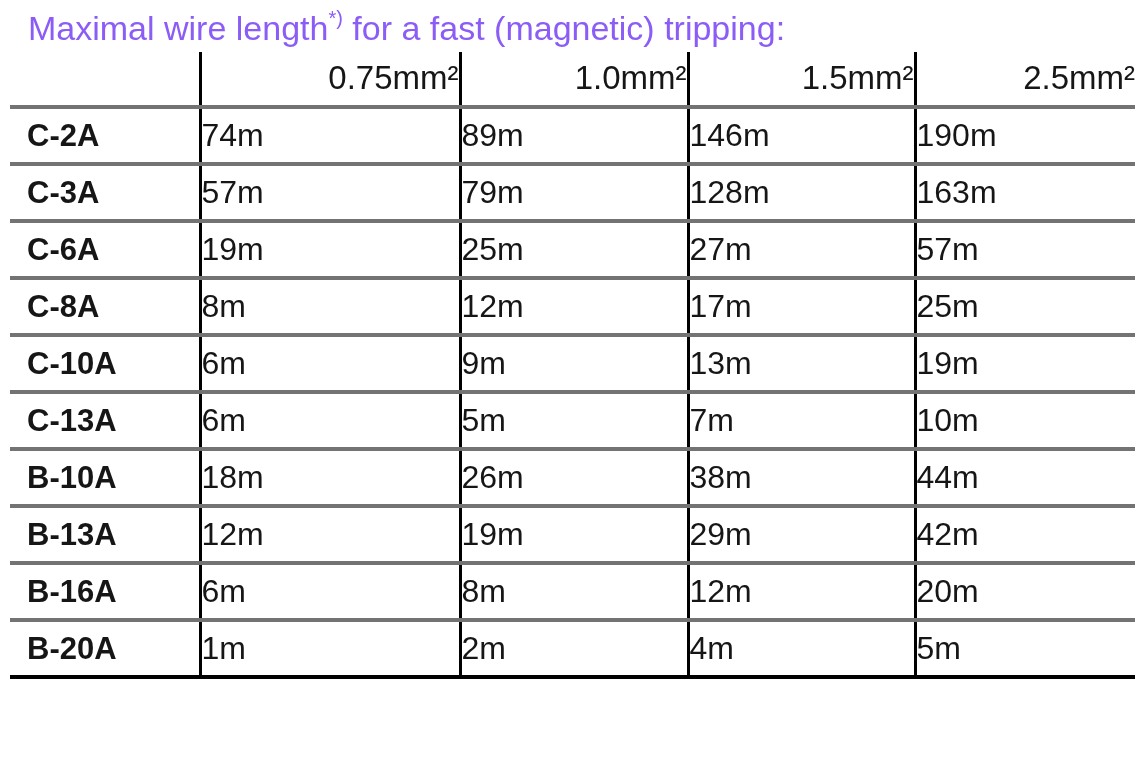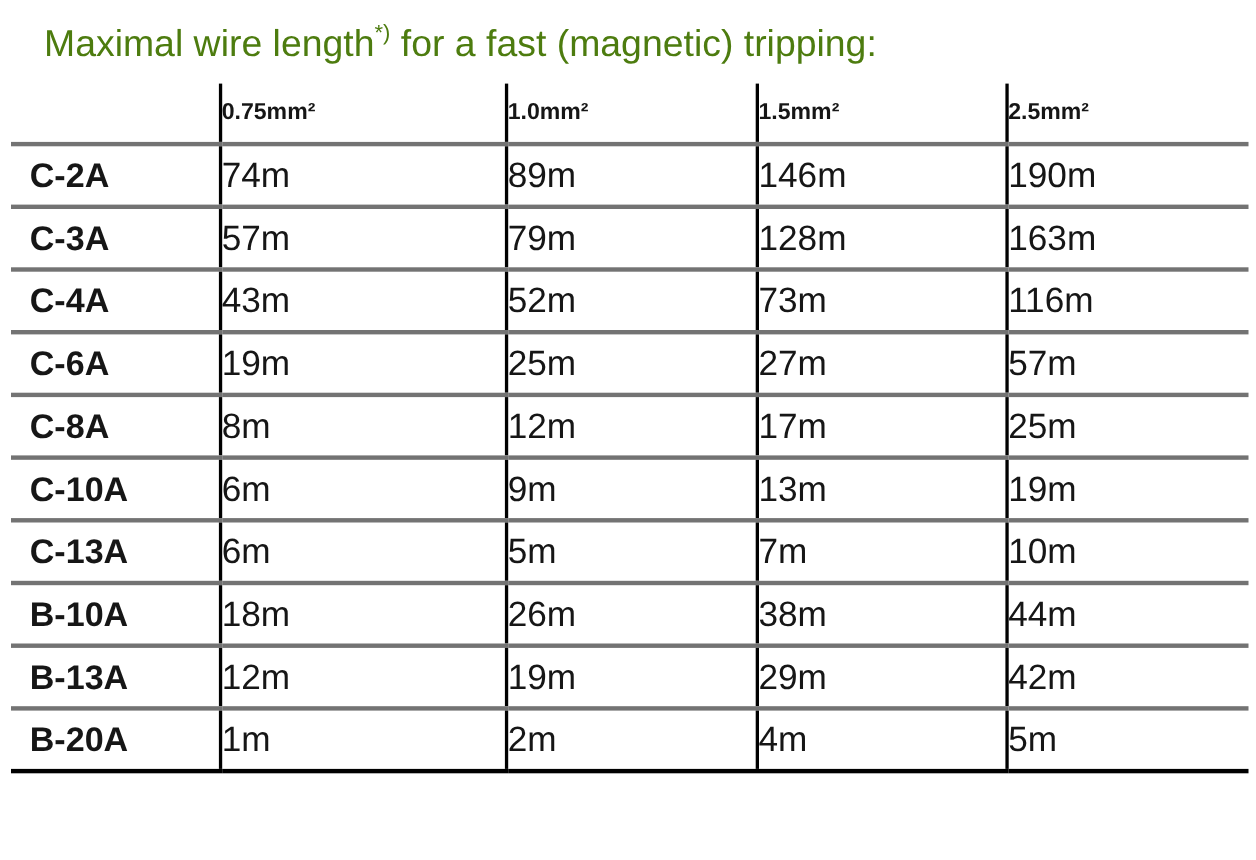--- a/index.html
+++ b/index.html
@@ -11,25 +11,25 @@
     overflow: hidden;
     font-family: "Liberation Sans", sans-serif;
     color: #161616;
   }
   .page {
     position: relative;
     width: 1142px;
     height: 782px;
   }
   .title {
-    margin: 12px;
+    margin: 0;
     padding: 9px 0 4px 28px;
     font-size: 34px;
     font-weight: 400;
-    color: #4d7c0f;
+    color: #8b5cf6;
     letter-spacing: 0px;
   }
   .title sup {
     font-size: 20px;
     vertical-align: top;
     position: relative;
     top: -2px;
   }
   table.wire-table {
     border-collapse: collapse;
@@ -54,23 +54,23 @@
   .wire-table tbody td {
     border-top: 4px solid #737373;
   }
   .wire-table tbody tr:last-child th,
   .wire-table tbody tr:last-child td {
     border-bottom: 4px solid #000000;
   }
 
   .wire-table thead th {
     height: 47px;
-    font-size: 21px;
-    font-weight: 700;
-    text-align: left;
+    font-size: 33px;
+    font-weight: 400;
+    text-align: right;
     vertical-align: middle;
     padding: 2px 0 4px 0;
   }
   .wire-table tbody th {
     height: 51px;
     font-size: 31px;
     font-weight: 700;
     text-align: left;
     vertical-align: middle;
     padding-left: 17px;
@@ -116,27 +116,20 @@
         <td>190m</td>
       </tr>
       <tr>
         <th>C-3A</th>
         <td>57m</td>
         <td>79m</td>
         <td>128m</td>
         <td>163m</td>
       </tr>
       <tr>
-        <th>C-4A</th>
-        <td>43m</td>
-        <td>52m</td>
-        <td>73m</td>
-        <td>116m</td>
-      </tr>
-      <tr>
         <th>C-6A</th>
         <td>19m</td>
         <td>25m</td>
         <td>27m</td>
         <td>57m</td>
       </tr>
       <tr>
         <th>C-8A</th>
         <td>8m</td>
         <td>12m</td>
@@ -165,20 +158,27 @@
         <td>44m</td>
       </tr>
       <tr>
         <th>B-13A</th>
         <td>12m</td>
         <td>19m</td>
         <td>29m</td>
         <td>42m</td>
       </tr>
       <tr>
+        <th>B-16A</th>
+        <td>6m</td>
+        <td>8m</td>
+        <td>12m</td>
+        <td>20m</td>
+      </tr>
+      <tr>
         <th>B-20A</th>
         <td>1m</td>
         <td>2m</td>
         <td>4m</td>
         <td>5m</td>
       </tr>
     </tbody>
   </table>
 </div>
 

